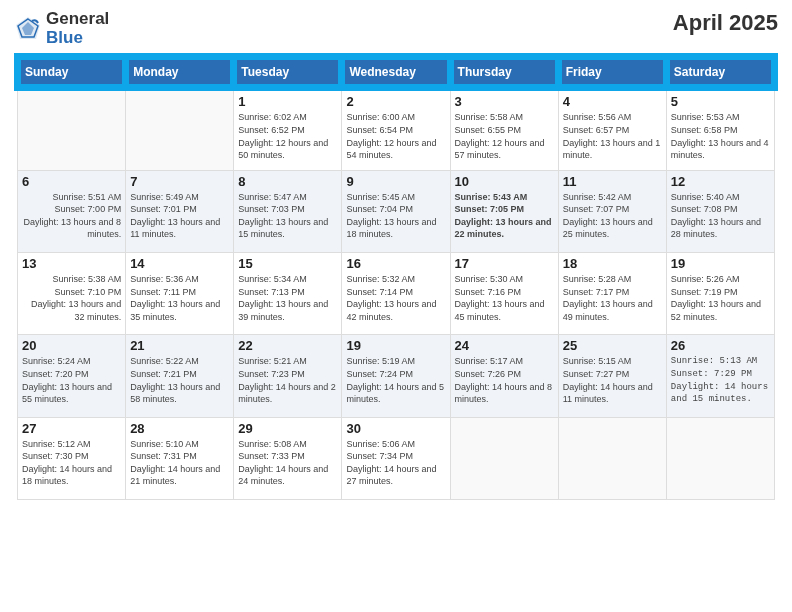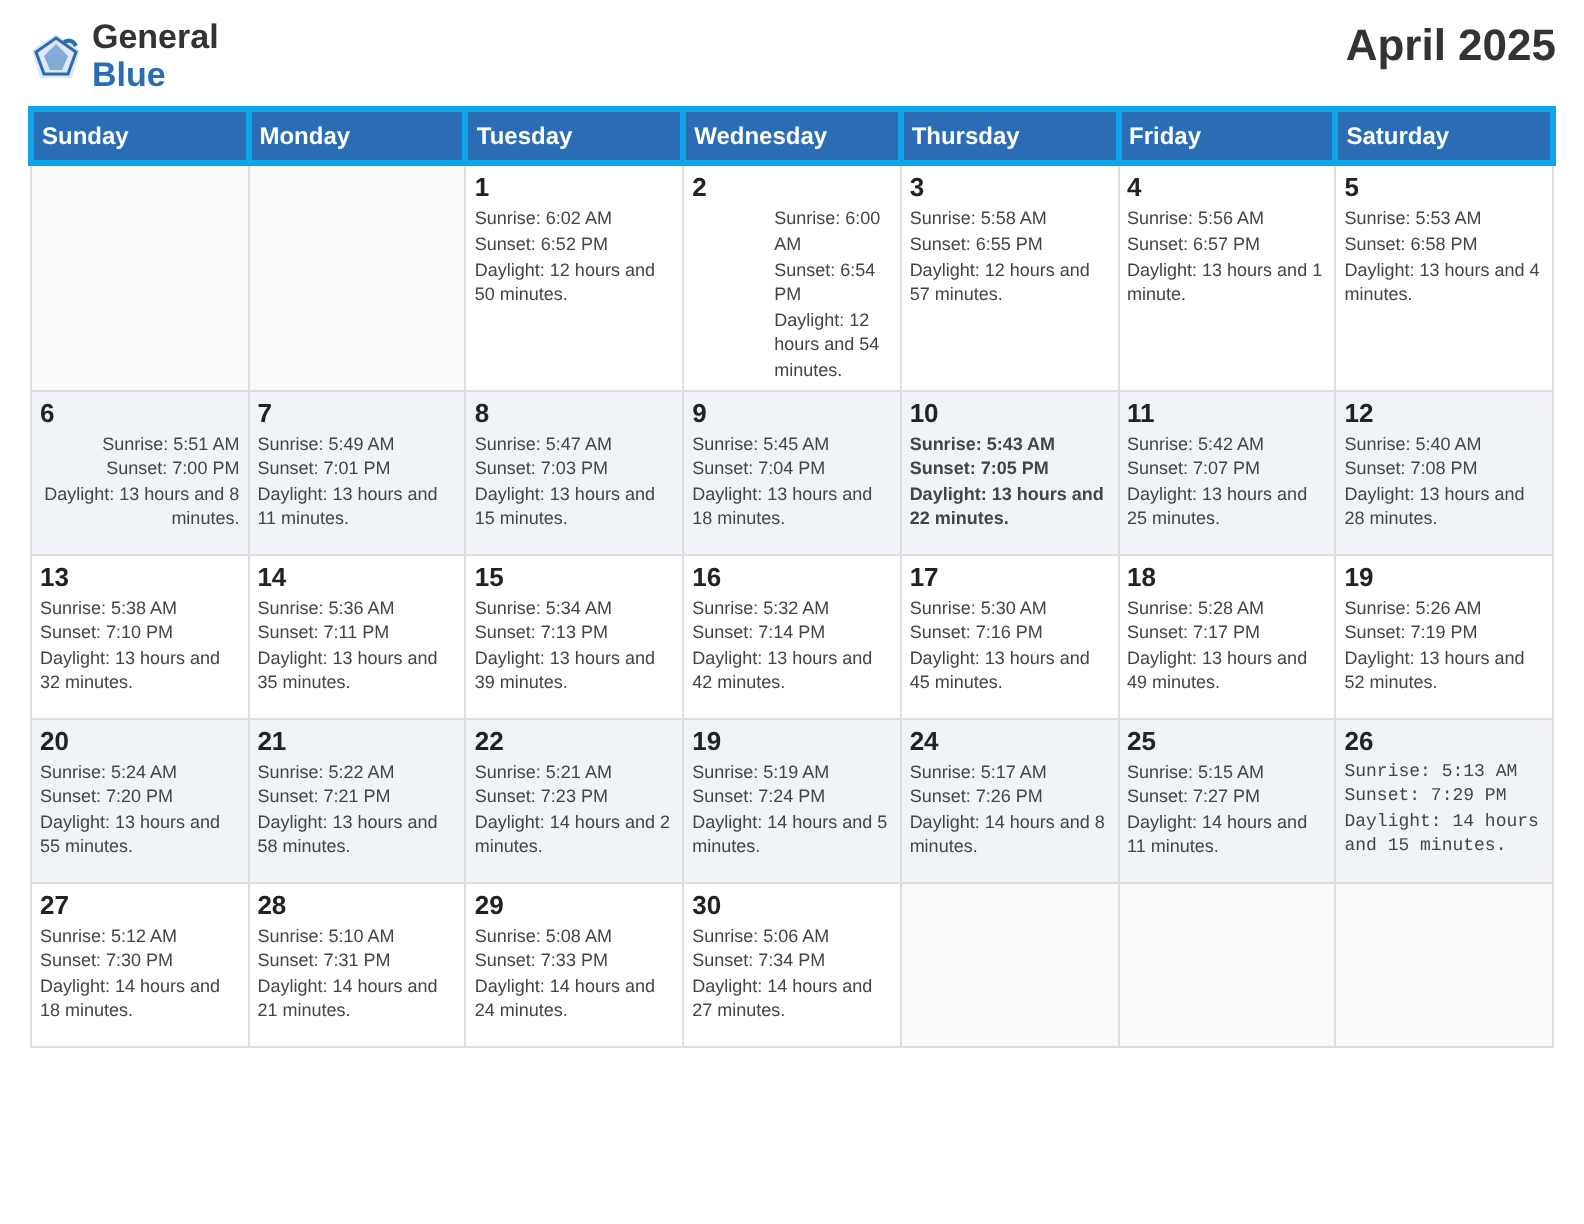--- a/index.html
+++ b/index.html
@@ -65,21 +65,21 @@
       width: 100%;
       table-layout: fixed;
     }
     .calendar thead tr th {
       background-color: #2a6db5;
       color: #fff;
       font-size: 12px;
       font-weight: bold;
       padding: 5px 4px;
       text-align: left;
-      border: 3px solid #0ea5e9;
+      border: 7px solid #0ea5e9;
     }
     .calendar tbody tr td {
       vertical-align: top;
       border: 1px solid #ddd;
       padding: 3px 4px;
       font-size: 9.5px;
       color: #333;
       height: 82px;
     }
     .calendar tbody tr td.empty {
@@ -140,21 +140,21 @@
           <td class="empty"></td>
           <td class="empty"></td>
           <td>
             <span class="day-number">1</span>
             <div class="day-info" style="white-space: pre-line;">Sunrise: 6:02 AM
 Sunset: 6:52 PM
 Daylight: 12 hours and 50 minutes.</div>
           </td>
           <td>
             <span class="day-number">2</span>
-            <div class="day-info" style="white-space: pre-line; margin-left: 41px;">Sunrise: 6:00 AM
+            <div class="day-info" style="white-space: pre-line;">Sunrise: 6:00 AM
 Sunset: 6:54 PM
 Daylight: 12 hours and 54 minutes.</div>
           </td>
           <td>
             <span class="day-number">3</span>
             <div class="day-info" style="white-space: pre-line;">Sunrise: 5:58 AM
 Sunset: 6:55 PM
 Daylight: 12 hours and 57 minutes.</div>
           </td>
           <td>
@@ -210,21 +210,21 @@
           <td>
             <span class="day-number">12</span>
             <div class="day-info" style="white-space: pre-line;">Sunrise: 5:40 AM
 Sunset: 7:08 PM
 Daylight: 13 hours and 28 minutes.</div>
           </td>
         </tr>
         <tr>
           <td>
             <span class="day-number">13</span>
-            <div class="day-info" style="white-space: pre-line;">Sunrise: 5:38 AM
+            <div class="day-info" style="white-space: pre-line; text-align: right;">Sunrise: 5:38 AM
 Sunset: 7:10 PM
 Daylight: 13 hours and 32 minutes.</div>
           </td>
           <td>
             <span class="day-number">14</span>
             <div class="day-info" style="white-space: pre-line;">Sunrise: 5:36 AM
 Sunset: 7:11 PM
 Daylight: 13 hours and 35 minutes.</div>
           </td>
           <td>

